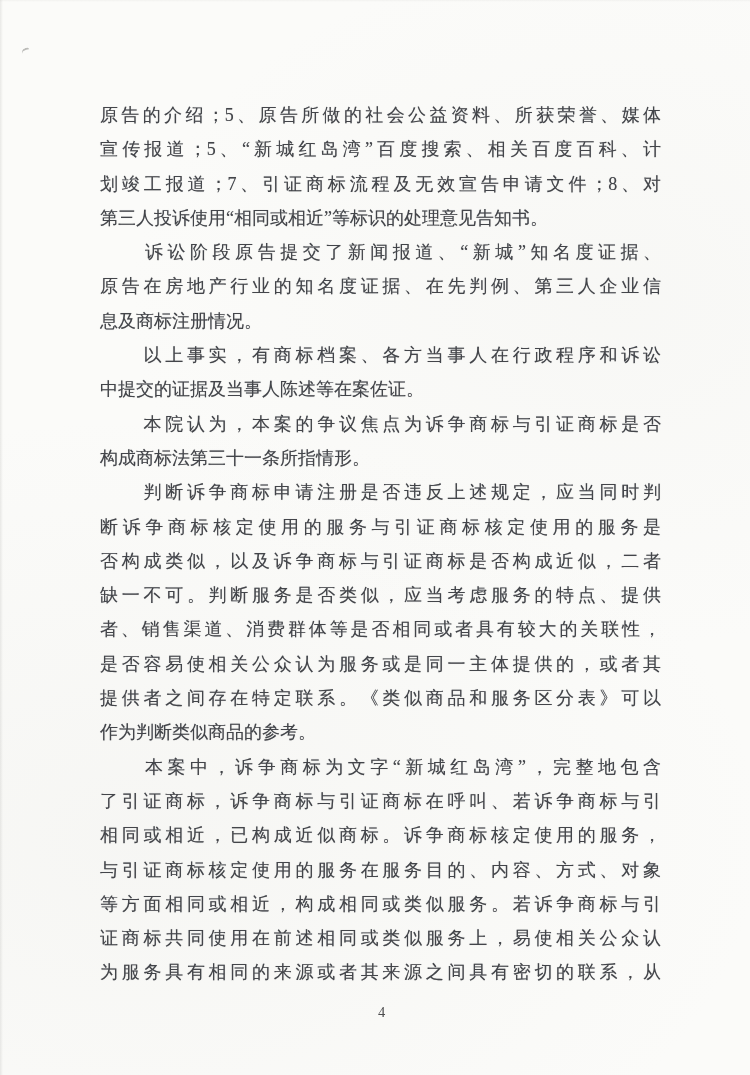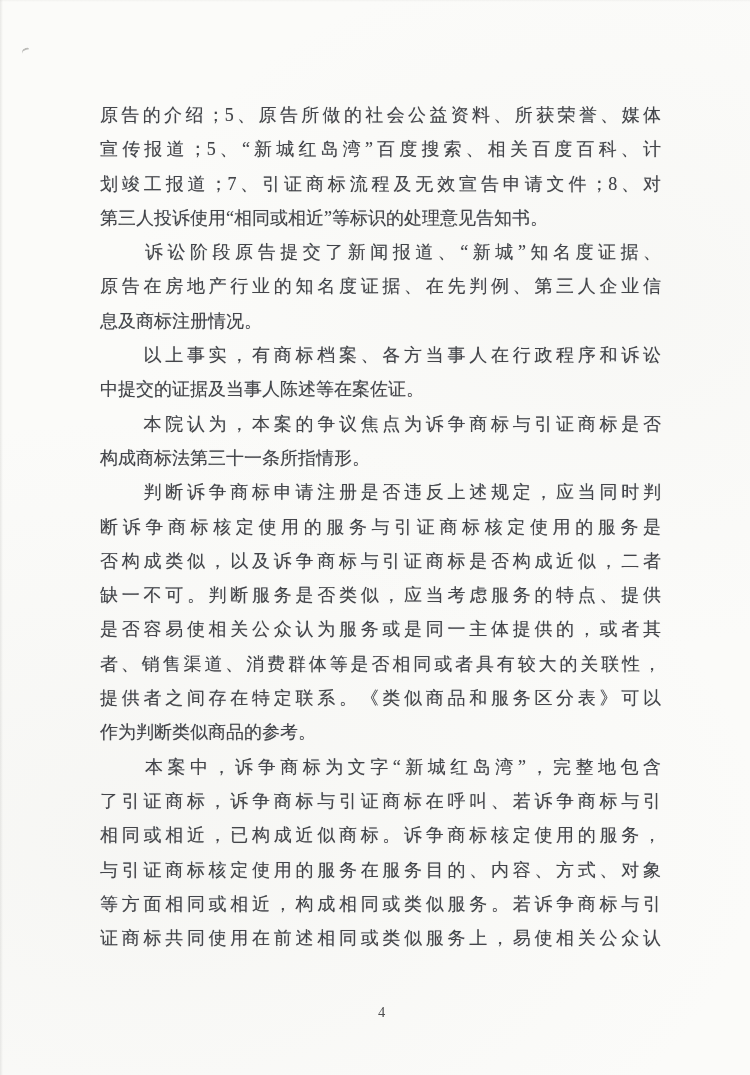--- a/index.html
+++ b/index.html
@@ -84,28 +84,29 @@
     <div class="ln">　　以上事实，有商标档案、各方当事人在行政程序和诉讼</div>
     <div class="ln end">中提交的证据及当事人陈述等在案佐证。</div>
 
     <div class="ln">　　本院认为，本案的争议焦点为诉争商标与引证商标是否</div>
     <div class="ln end">构成商标法第三十一条所指情形。</div>
 
     <div class="ln">　　判断诉争商标申请注册是否违反上述规定，应当同时判</div>
     <div class="ln">断诉争商标核定使用的服务与引证商标核定使用的服务是</div>
     <div class="ln">否构成类似，以及诉争商标与引证商标是否构成近似，二者</div>
     <div class="ln">缺一不可。判断服务是否类似，应当考虑服务的特点、提供</div>
+    <div class="ln">者、销售渠道、消费群体等是否相同或者具有较大的关联性，</div>
     <div class="ln">是否容易使相关公众认为服务或是同一主体提供的，或者其</div>
-    <div class="ln">者、销售渠道、消费群体等是否相同或者具有较大的关联性，</div>
     <div class="ln">提供者之间存在特定联系。《类似商品和服务区分表》可以</div>
     <div class="ln end">作为判断类似商品的参考。</div>
 
     <div class="ln">　　本案中，诉争商标为文字“新城红岛湾”，完整地包含</div>
     <div class="ln">了引证商标，诉争商标与引证商标在呼叫、若诉争商标与引</div>
     <div class="ln">相同或相近，已构成近似商标。诉争商标核定使用的服务，</div>
     <div class="ln">与引证商标核定使用的服务在服务目的、内容、方式、对象</div>
     <div class="ln">等方面相同或相近，构成相同或类似服务。若诉争商标与引</div>
     <div class="ln">证商标共同使用在前述相同或类似服务上，易使相关公众认</div>
+    <div class="ln">为服务具有相同的来源或者其来源之间具有密切的联系，从</div>
   </div>
 
   <div class="page-number">4</div>
 
 </div>
 
 </body></html>

